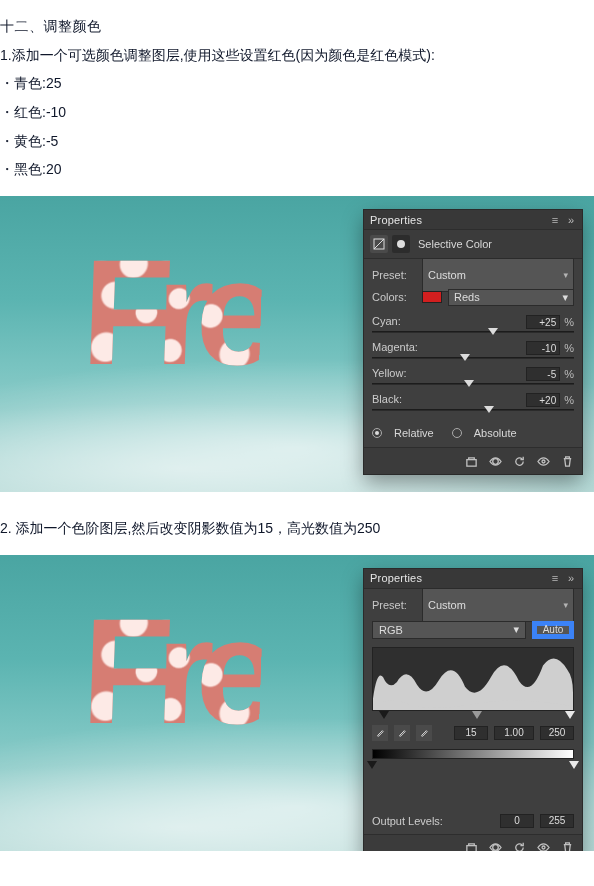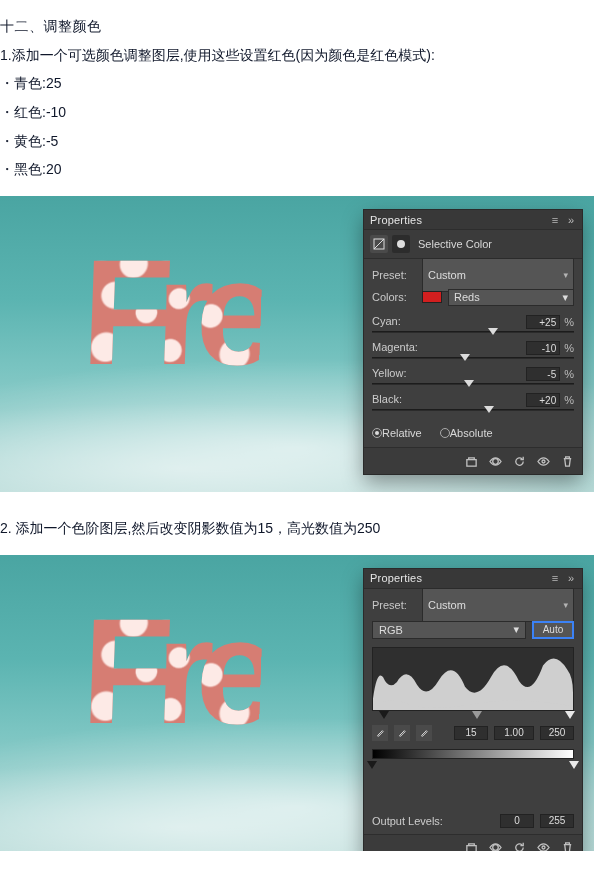--- a/index.html
+++ b/index.html
@@ -46,31 +46,31 @@
   .color-sel { flex:1; height:17px; background:#555; border:1px solid #2b2b2b; color:#ddd; padding:0 5px; display:flex; align-items:center; justify-content:space-between; }
   .sliders { padding: 6px 8px 4px; }
   .slrow { margin-bottom:8px; }
   .slrow .lab { display:flex; justify-content:space-between; color:#ccc; margin-bottom:2px; }
   .slrow .val { display:flex; align-items:center; gap:4px;padding-left:12px;}
   .slrow .valbox { width:34px; height:14px; background:#2f2f2f; border:1px solid #222; color:#ddd; font-size:10px; display:flex; align-items:center; justify-content:flex-end; padding:0 3px;}
   .slrow .pct { color:#bbb; }
   .track { position:relative; height:2px; background:#2b2b2b; border-top:1px solid #1c1c1c; }
   .thumb { position:absolute; top:-4px; width:0; height:0; border-left:5px solid transparent; border-right:5px solid transparent; border-top:7px solid #dcdcdc; transform:translateX(-5px); }
   .radiorow { display:flex; gap:18px; padding:4px 8px 8px; align-items:center; }
-  .radio { display:flex; align-items:center; gap:0; }
+  .radio { display:flex; align-items:center; gap:12px; }
   .rdot { width:10px; height:10px; border-radius:50%; border:1px solid #aaa; display:flex; align-items:center; justify-content:center; }
   .rdot.on::after { content:""; width:4px; height:4px; border-radius:50%; background:#ddd;}
   .panel-foot { display:flex; gap:10px; justify-content:flex-end; padding:6px 8px; border-top:1px solid #2d2d2d; background:#3b3b3b; }
   .pf-ic { width:14px; height:14px; display:flex; align-items:center; justify-content:center; opacity:.85; cursor:pointer;}
   .pf-ic svg { width:13px; height:13px; stroke:#d8d8d8; fill:none; stroke-width:1.4;}
   
   .fig2 .panel { top: 14px; }
   .chan-row { display:flex; align-items:center; gap:6px; padding:4px 8px; }
   .chan-sel { flex:1; height:18px; background:#555; border:1px solid #2b2b2b; color:#ddd; padding:0 6px; display:flex; align-items:center; justify-content:space-between;}
-  .auto-btn { width:42px; height:18px; background:#555; border:2px solid #3b82f6; color:#ddd; font-size:10px; display:flex; align-items:center; justify-content:center; cursor:pointer;}
+  .auto-btn { width:42px; height:18px; background:#555; border:5px solid #3b82f6; color:#ddd; font-size:10px; display:flex; align-items:center; justify-content:center; cursor:pointer;}
   .histo { margin:4px 8px 0; height:64px; background:#2f2f2f; border:1px solid #222; position:relative; overflow:hidden;}
   .histo svg { position:absolute; inset:0; width:100%; height:100%; }
   .tri-row { position:relative; height:12px; margin:0 8px; }
   .tri { position:absolute; top:0; width:0; height:0; border-left:5px solid transparent; border-right:5px solid transparent; transform:translateX(-5px);}
   .tri.black { border-top:8px solid #1a1a1a; }
   .tri.gray  { border-top:8px solid #9a9a9a; }
   .tri.white { border-top:8px solid #e9e9e9; }
   .lv-vals { display:flex; justify-content:space-between; padding:2px 8px 6px; align-items:center; gap:6px;}
   .lvbox { width:34px; height:14px; background:#2f2f2f; border:1px solid #222; color:#ddd; font-size:10px; display:flex; align-items:center; justify-content:center;}
   .lvbox.mid { width:40px; }

